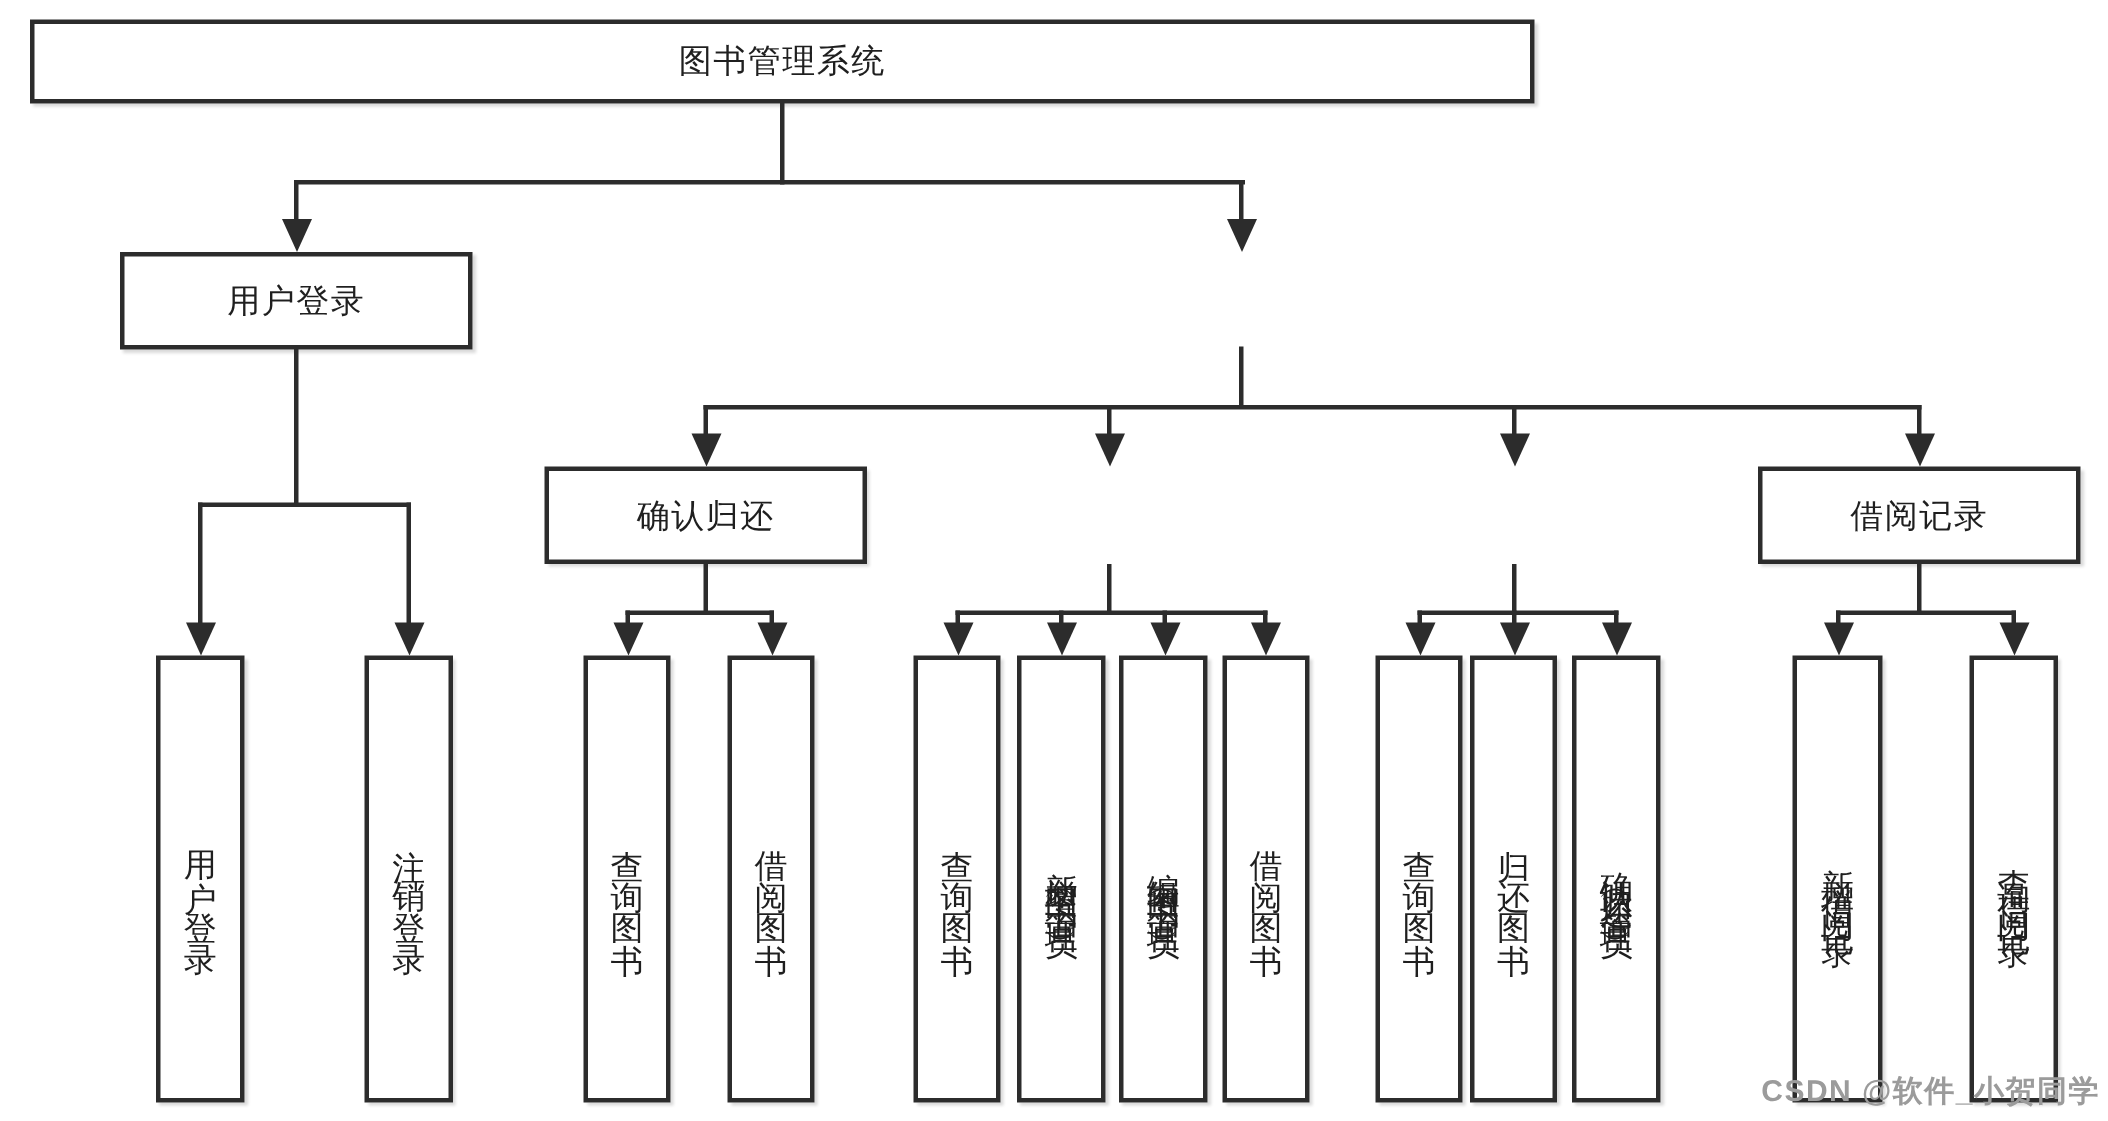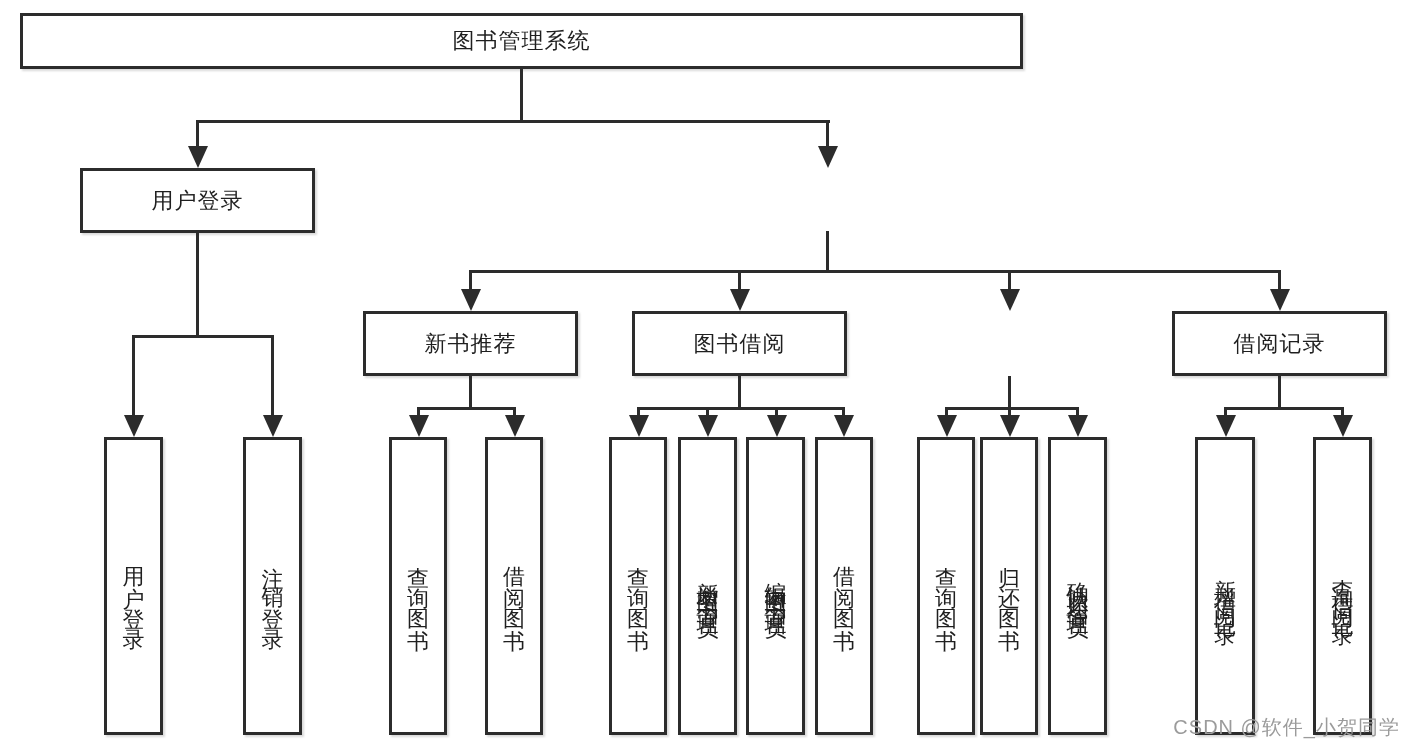--- a/index.html
+++ b/index.html
@@ -33,41 +33,38 @@
   .vline,.hline{position:absolute;background:var(--line-color);}
   .vline{width:3px;}
   .hline{height:3px;}
   .arrow{
     position:absolute;width:0;height:0;
     border-left:10px solid transparent;border-right:10px solid transparent;
     border-top:22px solid var(--line-color);
   }
   .watermark{
     position:absolute;right:5px;top:714px;
-    font-size:20px;color:var(--wm-color);letter-spacing:1px;white-space:nowrap;
+    font-size:20px;color:var(--wm-color);letter-spacing:1px;white-space:nowrap;font-weight:bold;
   }
 </style>
 </head>
 <body>
 
 <div id="canvas">
 
   <div class="box root">
     <span>图书管理系统</span>
   </div>
 
   <div class="box l2" style="left:80px;">
     <span>用户登录</span>
   </div>
 
   <div class="box l3" style="left:363px;">
-    <span>新书推荐</span>
-  </div>
-  <div class="box l3" style="left:632px;">
-    <span>图书借阅</span>
+    <span>确认归还</span>
   </div>
   <div class="box l3" style="left:1172px;">
     <span>借阅记录</span>
   </div>
 
   <div class="box leaf" style="left:104px;width:59px;">
     <span class="vtext" style="letter-spacing: 0.95em; padding-top: calc(0.475em);">用户登录</span>
   </div>
   <div class="box leaf" style="left:243px;width:59px;">
     <span class="vtext" style="letter-spacing: 0.95em; padding-top: calc(0.475em);">注销登录</span>

